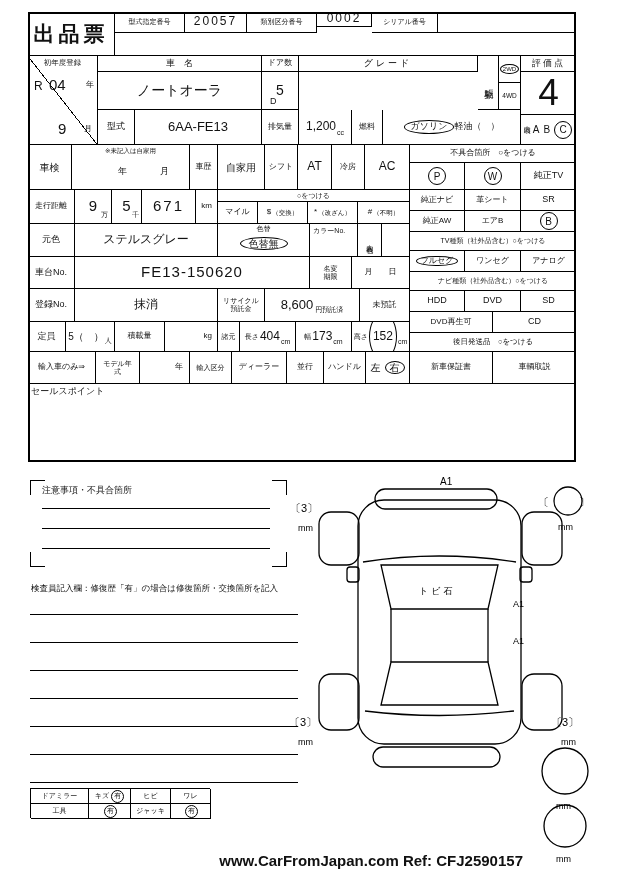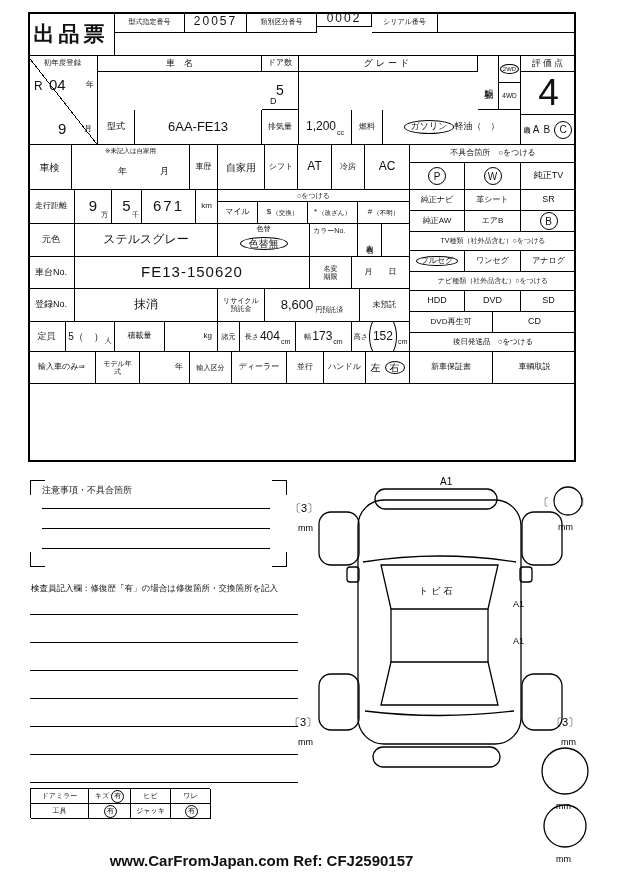--- a/index.html
+++ b/index.html
@@ -54,20 +54,21 @@
   <div class="c f9" style="left:299px;top:56px;width:179px;height:16px;letter-spacing:3px">グレード</div>
   <div class="c f9" style="left:478px;top:56px;width:21px;height:54px">
     <span class="v">駆動</span>
   </div>
   <div class="c" style="left:499px;top:56px;width:22px;height:27px">
     <span class="oval" style="font-size:6px;padding:1px 2px">2WD</span>
   </div>
   <div class="c f6" style="left:499px;top:83px;width:22px;height:27px">4WD</div>
   <div class="c nr f9" style="left:521px;top:56px;width:55px;height:16px;letter-spacing:2px">評価点</div>
 
+  <div class="c" style="left:98px;top:72px;width:164px;height:38px;font-size:14px">ノートオーラ</div>
   <div class="c" style="left:262px;top:72px;width:37px;height:38px;font-size:14px">
     <span>5</span>
     <span class="abs f9" style="bottom:2px;left:8px">D</span>
   </div>
   <div class="c nr" style="left:521px;top:72px;width:55px;height:43px;font-size:37px">4</div>
 
   <div class="c f9" style="left:98px;top:110px;width:37px;height:35px">型式</div>
   <div class="c f13" style="left:135px;top:110px;width:127px;height:35px">6AA-FE13</div>
   <div class="c f8" style="left:262px;top:110px;width:37px;height:35px">排気量</div>
   <div class="c" style="left:299px;top:110px;width:53px;height:35px;gap:1px">
@@ -221,20 +222,23 @@
   <div class="c nr f7" style="left:410px;top:272px;width:166px;height:19px">ナビ種類（社外品含む）○をつける</div>
   <div class="c f9" style="left:410px;top:291px;width:55px;height:21px">HDD</div>
   <div class="c f9" style="left:465px;top:291px;width:56px;height:21px">DVD</div>
   <div class="c nr f9" style="left:521px;top:291px;width:55px;height:21px">SD</div>
   <div class="c f8" style="left:410px;top:312px;width:83px;height:21px">DVD再生可</div>
   <div class="c nr f9" style="left:493px;top:312px;width:83px;height:21px">CD</div>
   <div class="c nr" style="left:410px;top:333px;width:166px;height:19px;font-size:7.5px">後日発送品　○をつける</div>
   <div class="c f8" style="left:410px;top:352px;width:83px;height:32px">新車保証書</div>
   <div class="c nr f8" style="left:493px;top:352px;width:83px;height:32px">車輌取説</div>
 
+  <div class="c nr nb tl f9" style="left:28px;top:384px;width:548px;height:78px">
+    <span>セールスポイント</span>
+  </div>
 
   <div class="frame" style="left:28px;top:12px;width:548px;height:450px"></div>
 
   <div class="abs" style="left:30px;top:480px;width:14px;height:14px;border-left:1.5px solid #000;border-top:1.5px solid #000"></div>
   <div class="abs" style="left:272px;top:480px;width:14px;height:14px;border-right:1.5px solid #000;border-top:1.5px solid #000"></div>
   <div class="abs" style="left:30px;top:552px;width:14px;height:14px;border-left:1.5px solid #000;border-bottom:1.5px solid #000"></div>
   <div class="abs" style="left:272px;top:552px;width:14px;height:14px;border-right:1.5px solid #000;border-bottom:1.5px solid #000"></div>
   <div class="abs f9" style="left:42px;top:484px">注意事項・不具合箇所</div>
   <div class="line" style="left:42px;top:508px;width:228px"></div>
   <div class="line" style="left:42px;top:528px;width:228px"></div>
@@ -300,15 +304,15 @@
       <text x="273" y="62" font-size="9">mm</text>
       <text x="4" y="258" font-size="11">〔3〕</text>
       <text x="13" y="277" font-size="9">mm</text>
       <text x="266" y="258" font-size="11">〔3〕</text>
       <text x="276" y="277" font-size="9">mm</text>
       <text x="271" y="341" font-size="9">mm</text>
       <text x="271" y="394" font-size="9">mm</text>
     </g>
   </svg>
 
-  <div class="abs" style="left:0;top:852px;width:523px;text-align:center;font-size:15px;font-weight:600">www.CarFromJapan.com Ref: CFJ2590157</div>
+  <div class="abs" style="left:0;top:852px;width:523px;text-align:right;font-size:15px;font-weight:600">www.CarFromJapan.com Ref: CFJ2590157</div>
 
 </div>
 
 </body></html>

